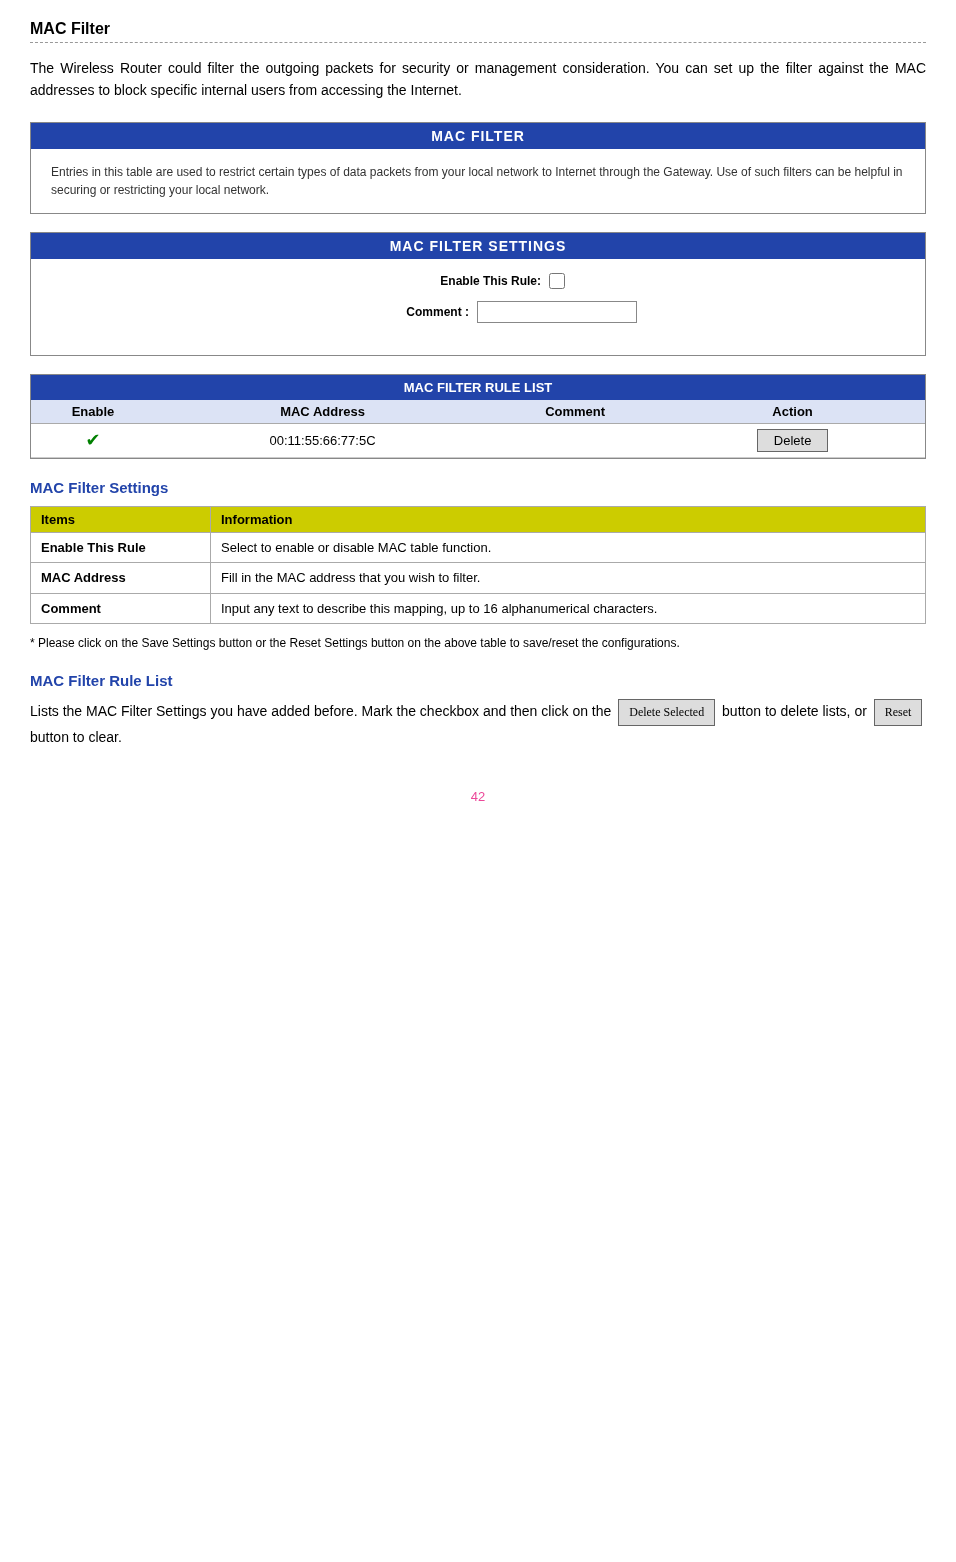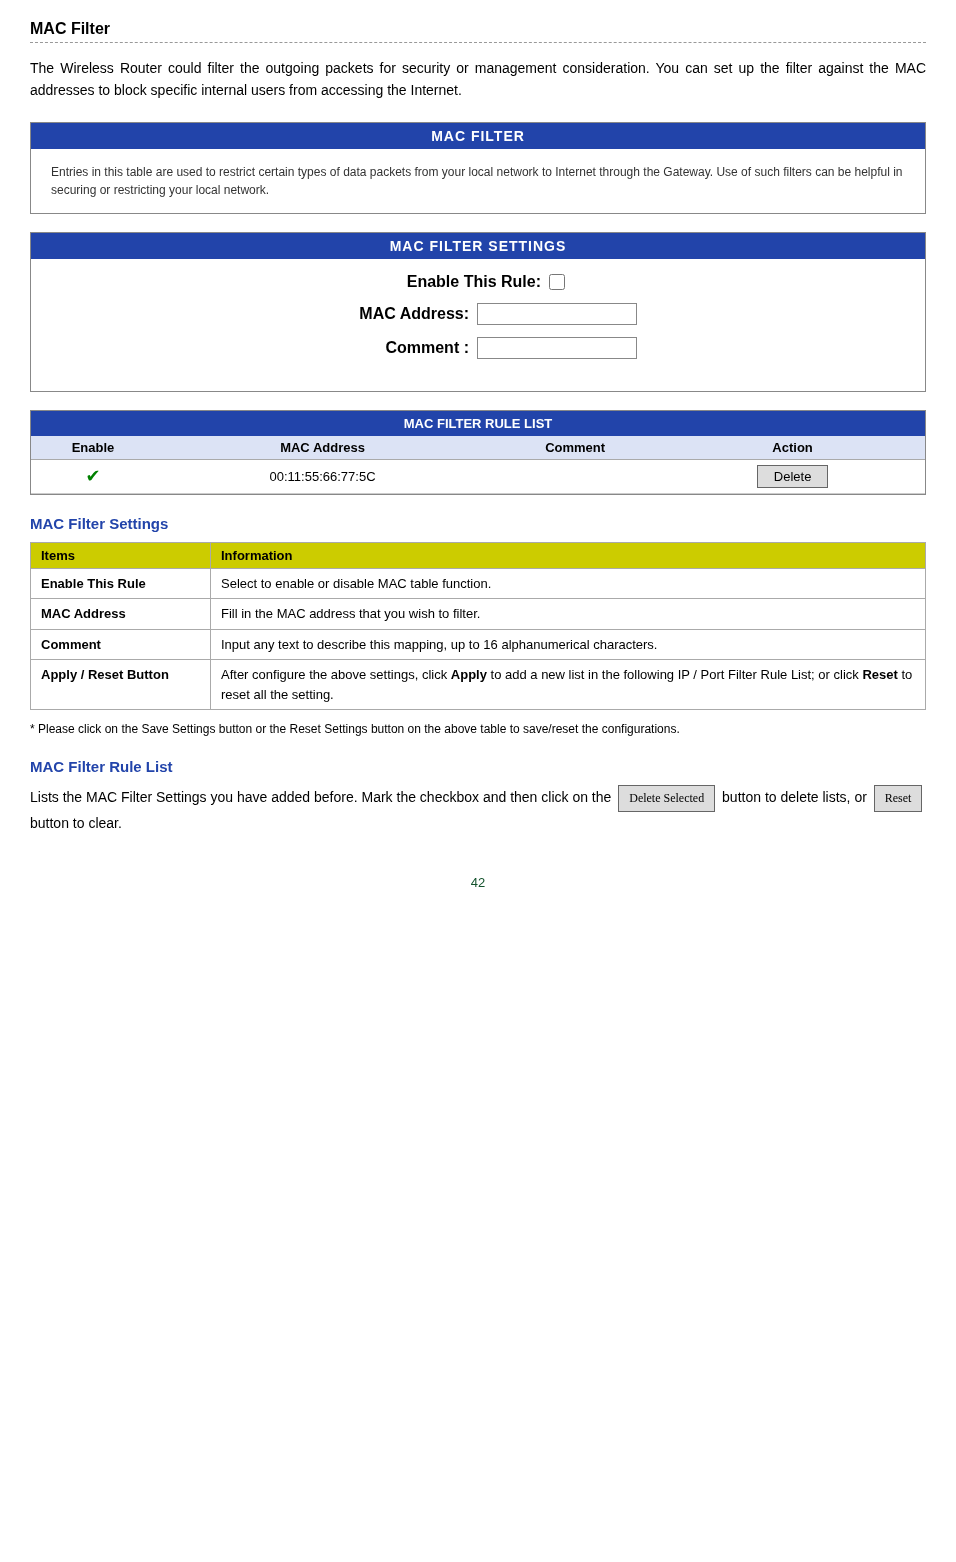--- a/index.html
+++ b/index.html
@@ -72,21 +72,21 @@
       padding: 14px 30px 20px 30px;
     }
     .form-row {
       display: flex;
       align-items: center;
       margin-bottom: 12px;
       justify-content: center;
     }
     .form-label {
       font-weight: bold;
-      font-size: 16px;
+      font-size: 12px;
       text-align: right;
       width: 150px;
       margin-right: 8px;
     }
     .form-input {
       width: 160px;
       height: 22px;
       border: 1px solid #888;
       padding: 2px 4px;
       font-size: 13px;
@@ -204,21 +204,21 @@
       vertical-align: middle;
       margin: 0 3px;
       font-family: Liberation Serif, serif;
     }
 
     
     .page-number {
       text-align: center;
       font-size: 13px;
       margin-top: 40px;
-      color: #14532d;
+      color: #ec4899;
     }
   </style>
 </head>
 <body>
 
 <h1 class="page-title">MAC Filter</h1>
 <hr class="title-divider">
 
 <p class="intro-text">The Wireless Router could filter the outgoing packets for security or management consideration. You can set up the filter against the MAC addresses to block specific internal users from accessing the Internet.</p>
 
@@ -231,24 +231,20 @@
 
 <div class="panel">
   <div class="panel-header">MAC FILTER SETTINGS</div>
   <div class="settings-form">
 
     <div class="form-row">
       <span class="form-label">Enable This Rule:</span>
       <input type="checkbox" class="form-check" style="">
     </div>
 
-    <div class="form-row">
-      <span class="form-label">MAC Address:</span>
-      <input type="text" class="form-input" style="">
-    </div>
 
     <div class="form-row">
       <span class="form-label">Comment :</span>
       <input type="text" class="form-input" style="">
     </div>
 
   </div>
 </div>
 
 <div class="panel">
@@ -292,24 +288,20 @@
       <td>Select to enable or disable MAC table function.</td>
     </tr>
     <tr>
       <td>MAC Address</td>
       <td>Fill in the MAC address that you wish to filter.</td>
     </tr>
     <tr>
       <td>Comment</td>
       <td>Input any text to describe this mapping, up to 16 alphanumerical characters.</td>
     </tr>
-    <tr>
-      <td>Apply / Reset Button</td>
-      <td>After configure the above settings, click <strong>Apply</strong> to add a new list in the following IP / Port Filter Rule List; or click <strong>Reset</strong> to reset all the setting.</td>
-    </tr>
   </tbody>
 </table>
 
 <p class="note-text">
   * Please click on the <strong>Save Settings</strong> button or the <strong>Reset Settings</strong> button on the above table to save/reset the configurations.
 </p>
 
 <div class="section-heading">MAC Filter Rule List</div>
 
 <p class="body-text">

